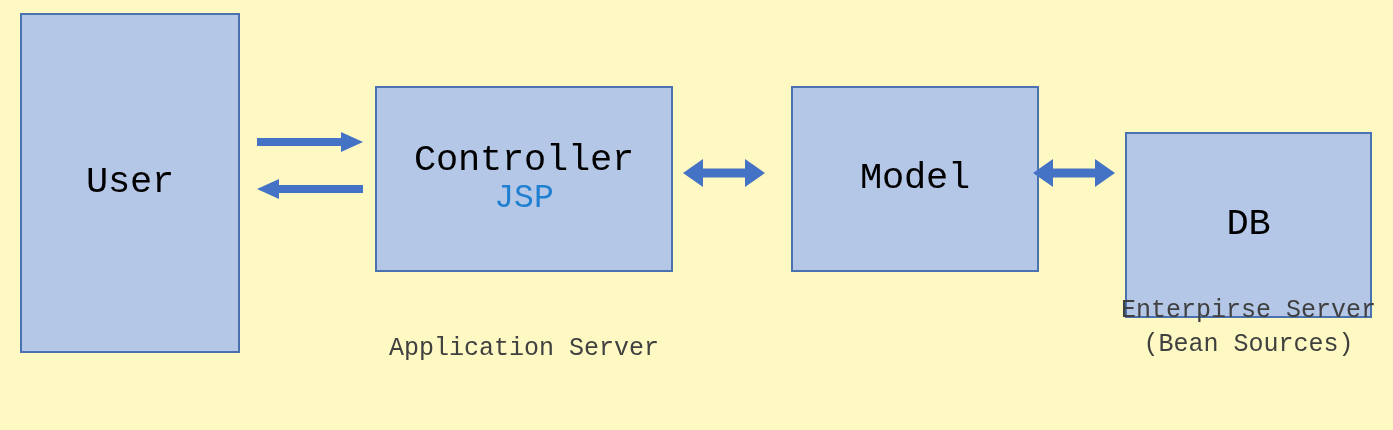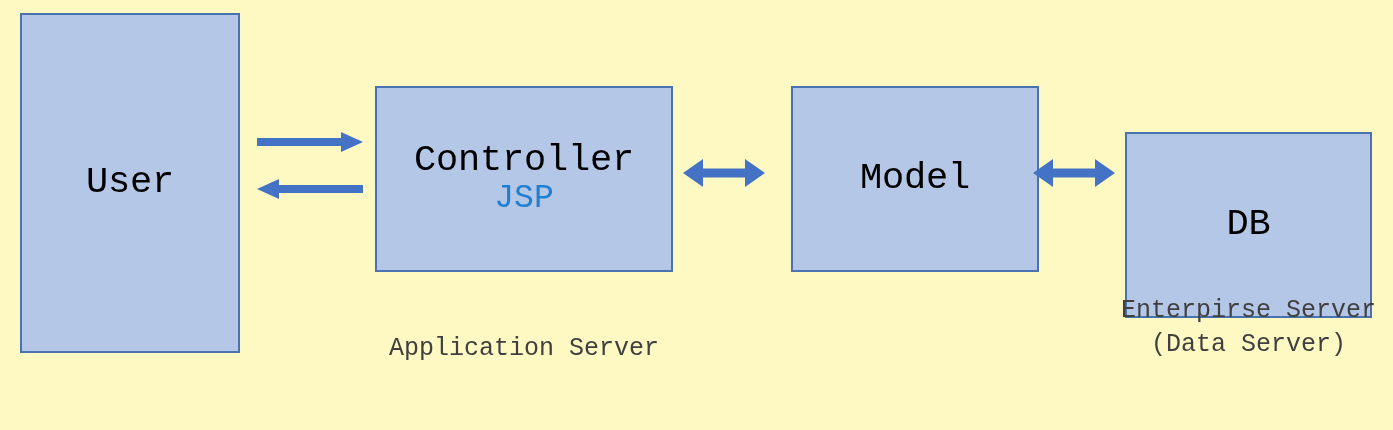--- a/index.html
+++ b/index.html
@@ -123,16 +123,16 @@
       <polygon points="64,2 84,16 64,30" fill="#4472c4"></polygon>
     </svg>
   </div>
 
   <div class="caption" id="caption-app">
     <div>Application Server</div>
   </div>
 
   <div class="caption" id="caption-ent">
     <div>Enterpirse Server</div>
-    <div>(Data Server)</div>
+    <div>(Bean Sources)</div>
   </div>
 
 </div>
 
 </body></html>

